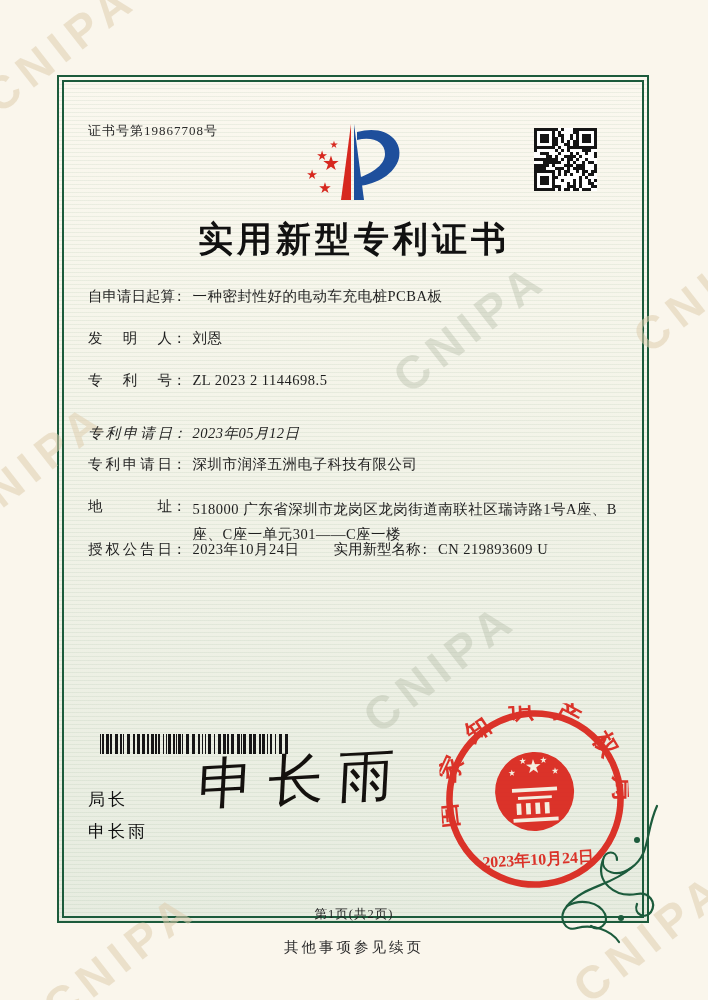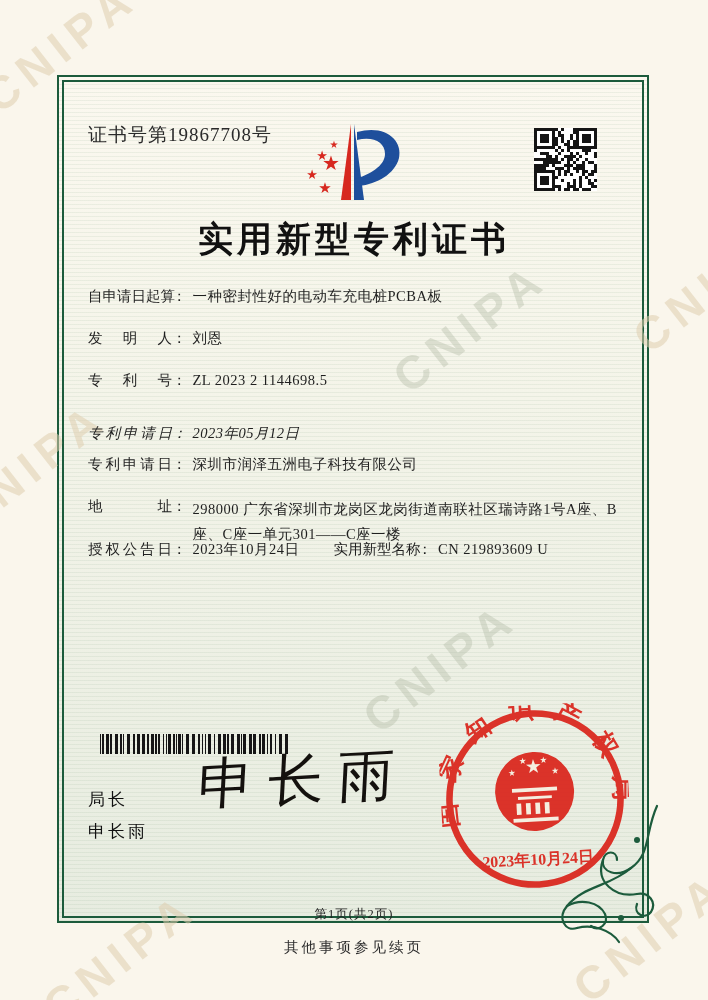--- a/index.html
+++ b/index.html
@@ -22,21 +22,21 @@
     border:2px solid var(--border-green,#1c5b3c);box-sizing:border-box;
     background-image:
       repeating-linear-gradient(0deg, rgba(110,150,115,0.10) 0 1px, transparent 1px 4px),
       linear-gradient(180deg,#fbf8ef 0%,#f4f4e9 38%,#e7ece0 100%);
   }
   .frame::before{
     content:"";position:absolute;inset:3px;border:2px solid var(--border-green,#1c5b3c);
     pointer-events:none;
   }
   .abs{position:absolute;z-index:2;}
-  .cert-no{left:88px;top:122px;font-size:19px;letter-spacing:1px;color:#2a2a2a;}
+  .cert-no{left:88px;top:122px;font-size:13px;letter-spacing:1px;color:#2a2a2a;}
   .title{left:0;right:0;top:216px;text-align:center;font-size:35px;font-weight:bold;
     letter-spacing:4px;color:#111;}
   .field-row{left:88px;font-size:14.5px;white-space:nowrap;}
   .flabel{display:inline-block;width:84px;text-align:justify;text-align-last:justify;}
   .fcolon{display:inline-block;margin-right:6px;}
   .fvalue{letter-spacing:0.5px;}
   .fvalue.wrap{display:inline-block;width:446px;white-space:normal;vertical-align:top;line-height:1.75;}
   .grant-group2{margin-left:34px;}
   .paras{left:74px;top:570px;width:560px;font-size:13.2px;line-height:1.95;color:#171717;}
   .paras p{margin:0;text-indent:2em;letter-spacing:0.4px;}
@@ -334,21 +334,21 @@
 <div class="abs field-row" style="top:371px;">
   <span class="flabel">专利号</span><span class="fcolon">：</span><span class="fvalue">ZL 2023 2 1144698.5</span>
 </div>
 <div class="abs field-row" style="top:424px;font-style:italic;">
   <span class="flabel">专利申请日</span><span class="fcolon">：</span><span class="fvalue">2023年05月12日</span>
 </div>
 <div class="abs field-row" style="top:455px;">
   <span class="flabel">专利申请日</span><span class="fcolon">：</span><span class="fvalue">深圳市润泽五洲电子科技有限公司</span>
 </div>
 <div class="abs field-row" style="top:497px;">
-  <span class="flabel">地址</span><span class="fcolon">：</span><span class="fvalue wrap">298000 广东省深圳市龙岗区龙岗街道南联社区瑞诗路1号A座、B座、C座一单元301——C座一楼</span>
+  <span class="flabel">地址</span><span class="fcolon">：</span><span class="fvalue wrap">518000 广东省深圳市龙岗区龙岗街道南联社区瑞诗路1号A座、B座、C座一单元301——C座一楼</span>
 </div>
 <div class="abs field-row" style="top:540px;">
   <span class="flabel">授权公告日</span><span class="fcolon">：</span><span class="fvalue">2023年10月24日</span><span class="grant-group2"><span class="flabel">实用新型名称</span><span class="fcolon">：</span><span class="fvalue">CN 219893609 U</span></span>
 </div>
 
 <div class="abs paras">
 </div>
 
 <div class="abs barcode">
     <i style="left:0px;top:0;width:1px;height:20px;background:#161616"></i>

